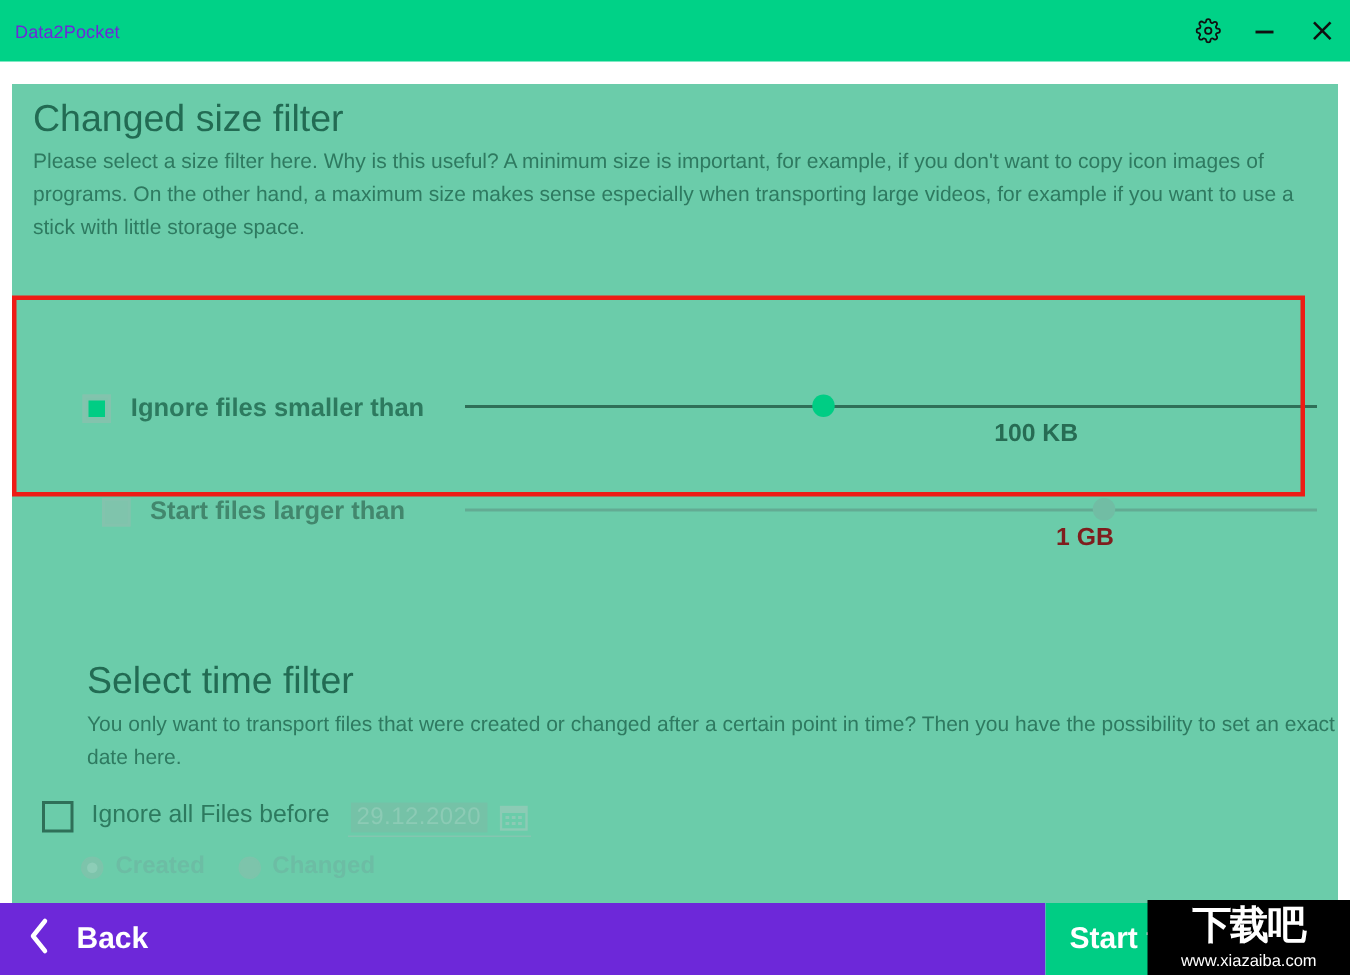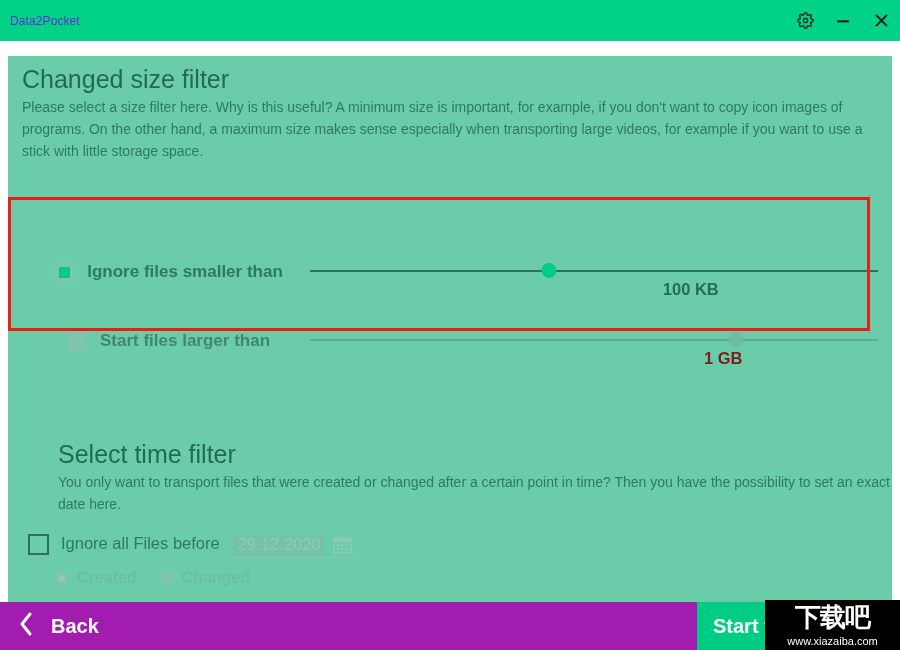--- a/index.html
+++ b/index.html
@@ -251,21 +251,21 @@
 
   
   .footer {
     position: absolute;
     left: 0; bottom: 0;
     width: 900px; height: 48px;
     display: flex;
   }
   .back-btn {
     width: 697px;
-    background: #a21caf;
+    background: #6d28d9;
     display: flex;
     align-items: center;
     padding-left: 18px;
     box-sizing: border-box;
   }
   .back-chevron { color: #ffffff; display: block; }
   .back-label {
     margin-left: 16px;
     font-size: 20px;
     font-weight: bold;

